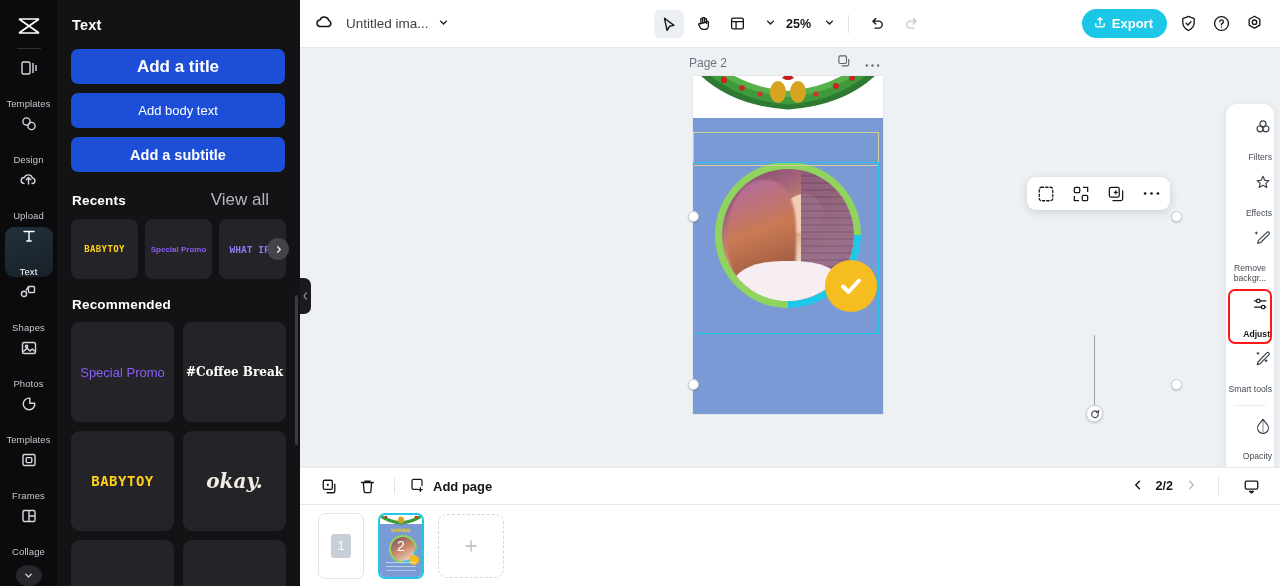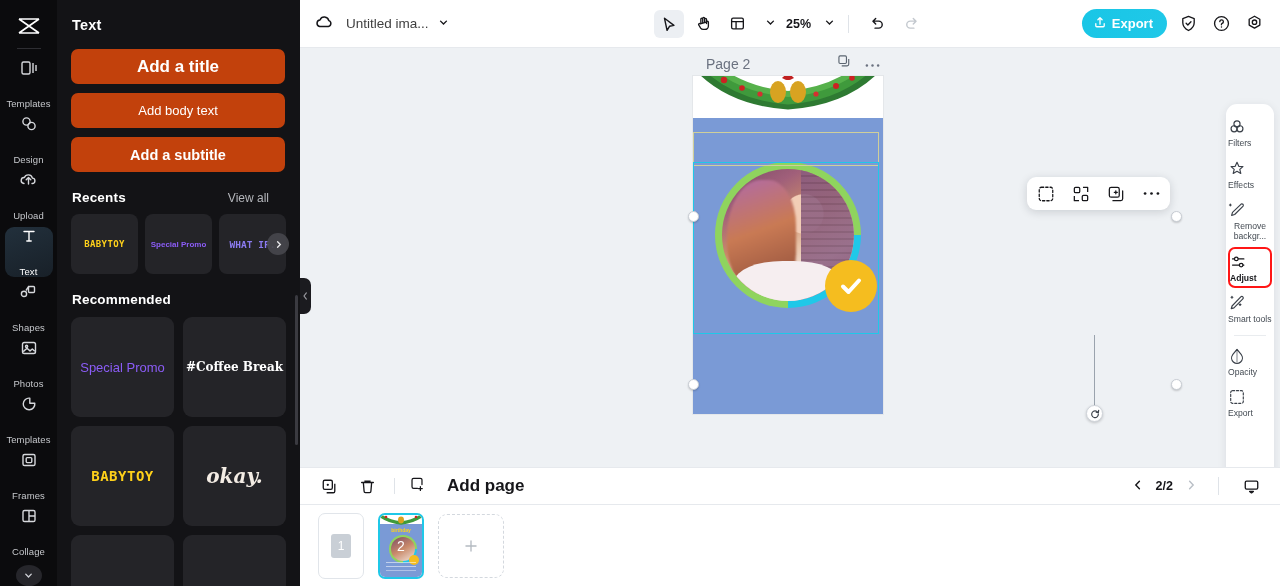--- a/index.html
+++ b/index.html
@@ -33,31 +33,31 @@
     display:flex; align-items:center; justify-content:center; margin-top: 2px;
   }
 
   
   .panel {
     width: 243px; height: 586px; background: #131316; flex: 0 0 243px;
     padding: 12px 14px 0 14px; position: relative; overflow: hidden;
   }
   .panel-title { color: #fff; font-size: 14.5px; font-weight: 700; margin: 5px 0 16px 1px; letter-spacing:.2px;}
   .text-btn {
-    width: 214px; height: 35px; background: #c2410c; border-radius: 7px;
+    width: 214px; height: 35px; background: #1d4ed8; border-radius: 7px;
     display: flex; align-items: center; justify-content: center;
     color: #fff; margin-bottom: 9px; cursor: pointer; border: none;
     font-family: inherit;
   }
   .text-btn.t1 { font-size: 17px; font-weight: 700; }
   .text-btn.t2 { font-size: 14.5px; font-weight: 700; }
   .text-btn.t3 { font-size: 13px; font-weight: 400; }
   .sec-head { display:flex; align-items: baseline; justify-content: space-between; margin: 18px 17px 9px 1px;}
   .sec-head .h { color:#fff; font-size: 13.5px; font-weight:700; letter-spacing:.2px;}
-  .sec-head .a { color:#b4b6bb; font-size: 12px; cursor:pointer;text-align:right;}
+  .sec-head .a { color:#b4b6bb; font-size: 17px; cursor:pointer;text-align:right;}
   .recents { display:flex; gap: 7px; position: relative; }
   .rec-card {
     width: 67px; height: 60px; background:#242428; border-radius: 8px;
     display:flex; align-items:center; justify-content:center; overflow:hidden; cursor:pointer;
   }
   .rec-next {
     position:absolute; right:-3px; top: 19px; width: 22px; height: 22px; border-radius:50%;
     background: rgba(70,70,76,.92); display:flex; align-items:center; justify-content:center;
     color:#e6e6e8; font-size:11px; cursor:pointer;
   }
@@ -93,21 +93,21 @@
   .tb-right { margin-left:auto; display:flex; align-items:center; gap:9px;}
   .export-btn {
     height: 29px; padding: 0 14px 0 11px; border-radius: 15px;
     background: linear-gradient(90deg,#19c6e6,#1fc8e8);
     color:#fff; font-size:13px; font-weight:700; display:flex; align-items:center; gap:5px;
     border:none; cursor:pointer; font-family:inherit;
   }
   .ic-btn { width:24px;height:24px;display:flex;align-items:center;justify-content:center;cursor:pointer;}
 
   .canvas-area { flex:1; position:relative; overflow:hidden; }
-  .page-label { position:absolute; left: 406px; top: 8px; font-size: 14px; color:#6b7280;}
+  .page-label { position:absolute; left: 389px; top: 8px; font-size: 12px; color:#6b7280;}
   .page-tools { position:absolute; right: 400px; top: 6px; display:flex; gap:14px; align-items:center;}
   .artboard {
     position:absolute; left: 393px; top: 28px; width: 190px; height: 338px;
     background:#7a9ad6; overflow:hidden; box-shadow: 0 0 0 1px rgba(0,0,0,.04);
   }
   .ab-top { position:absolute; left:0; top:0; width:190px; height:42px; background:#fff; overflow:hidden;}
   .garland { position:absolute; left:50%; top:-14px; transform:translateX(-50%); width:196px; height:52px;}
   .photo-wrap { position:absolute; left: 22px; top: 86px; width: 146px; height: 146px;}
   .photo-ring {
     position:absolute; inset:0; border-radius:50%;
@@ -156,33 +156,33 @@
   }
   .fb-ic { width:22px;height:22px; display:flex;align-items:center;justify-content:center; cursor:pointer;}
 
   
   .rrail {
     position:absolute; right: 6px; top: 56px; width: 48px; min-height: 382px;
     background:#fff; border-radius: 11px; z-index: 10;
     box-shadow: 0 2px 10px rgba(16,24,40,.09);
     display:flex; flex-direction:column; align-items:center; padding: 8px 0;
   }
-  .rr-item { width: 44px; padding: 6px 0 5px; display:flex; flex-direction:column; align-items:flex-start; gap:3px; cursor:pointer; border-radius:7px;}
+  .rr-item { width: 44px; padding: 6px 0 5px; display:flex; flex-direction:column; align-items:flex-end; gap:17px; cursor:pointer; border-radius:7px;}
   .rr-item .rl { font-size: 8.6px; color:#434a52; text-align:center; line-height:1.12;}
   .rr-item.sel { border: 2.5px solid #ff1616; padding: 4px 0 3px;}
   .rr-sep { width: 32px; height:1px; background:#e9ecef; margin: 5px 0;}
 
   
   .bottombar {
     height: 38px; background:#fff; border-top:1px solid #e6e9ed; border-bottom:1px solid #e6e9ed;
     display:flex; align-items:center; padding: 0 18px; flex: 0 0 38px;
   }
   .bb-ic { width:22px; height:22px; display:flex; align-items:center; justify-content:center; cursor:pointer; margin-right: 16px;}
   .bb-sep { width:1px; height:16px; background:#dfe3e8; margin: 0 14px 0 0;}
-  .addpage { display:flex; align-items:center; gap:22px; cursor:pointer; font-size:17px; font-weight:700; color:#16161a;}
+  .addpage { display:flex; align-items:center; gap:8px; cursor:pointer; font-size:13px; font-weight:700; color:#16161a;}
   .bb-right { margin-left:auto; display:flex; align-items:center; gap: 12px; }
   .pg-nav { color:#16161a; font-size:13px; cursor:pointer; }
   .pg-nav.dim { color:#b9bfc6; }
   .pg-count { font-size:12.5px; font-weight:700; color:#16161a; }
 
   .filmstrip { height: 81px; background:#fff; display:flex; align-items:center; padding: 0 18px; gap: 14px; flex: 0 0 81px;}
   .thumb {
     width: 46px; height: 66px; border-radius:7px; background:#fff; border:1px solid #e1e5ea;
     position:relative; overflow:hidden; cursor:pointer;
   }

